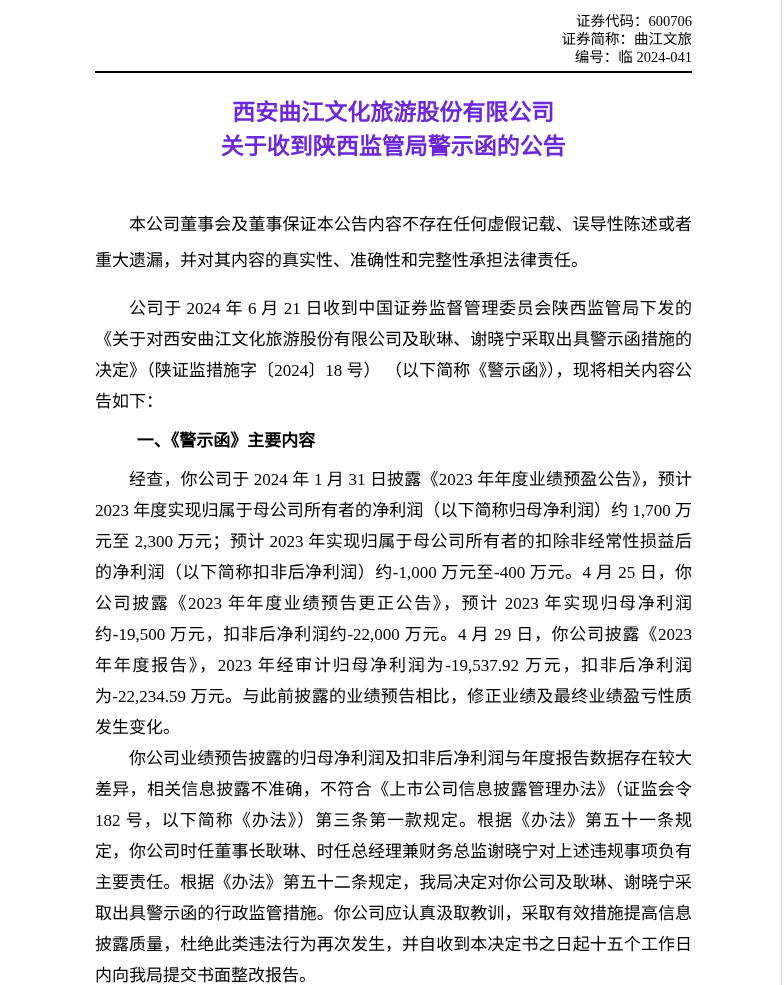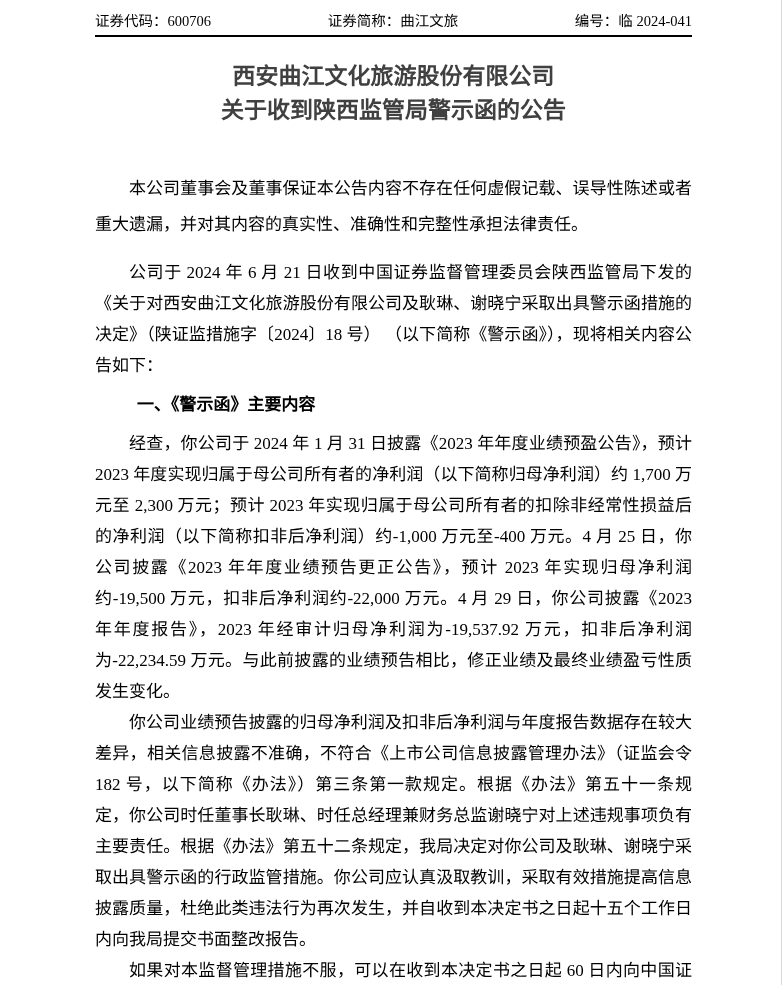--- a/index.html
+++ b/index.html
@@ -35,29 +35,30 @@
   .doc-header {
     display: flex;
     justify-content: space-between;
     align-items: flex-end;
     padding-top: 12px;
     padding-bottom: 5px;
     border-bottom: 2px solid #000000;
     font-size: 14.5px;
     line-height: 18px;
     white-space: nowrap;
+    flex-direction: column;
   }
   .doc-title {
     margin-top: 22px;
     text-align: center;
     font-family: "Liberation Sans", "DejaVu Sans", sans-serif;
     font-weight: bold;
     font-size: 23px;
     line-height: 34px;
-    color: #404040; 
+    color: #6d28d9; 
   }
   .disclaimer {
     margin: 44px 0 0 0;
     text-indent: 2em;
     font-size: 17px;
     line-height: 36px;
     text-align: justify;
   }
   .para {
     margin: 0;

